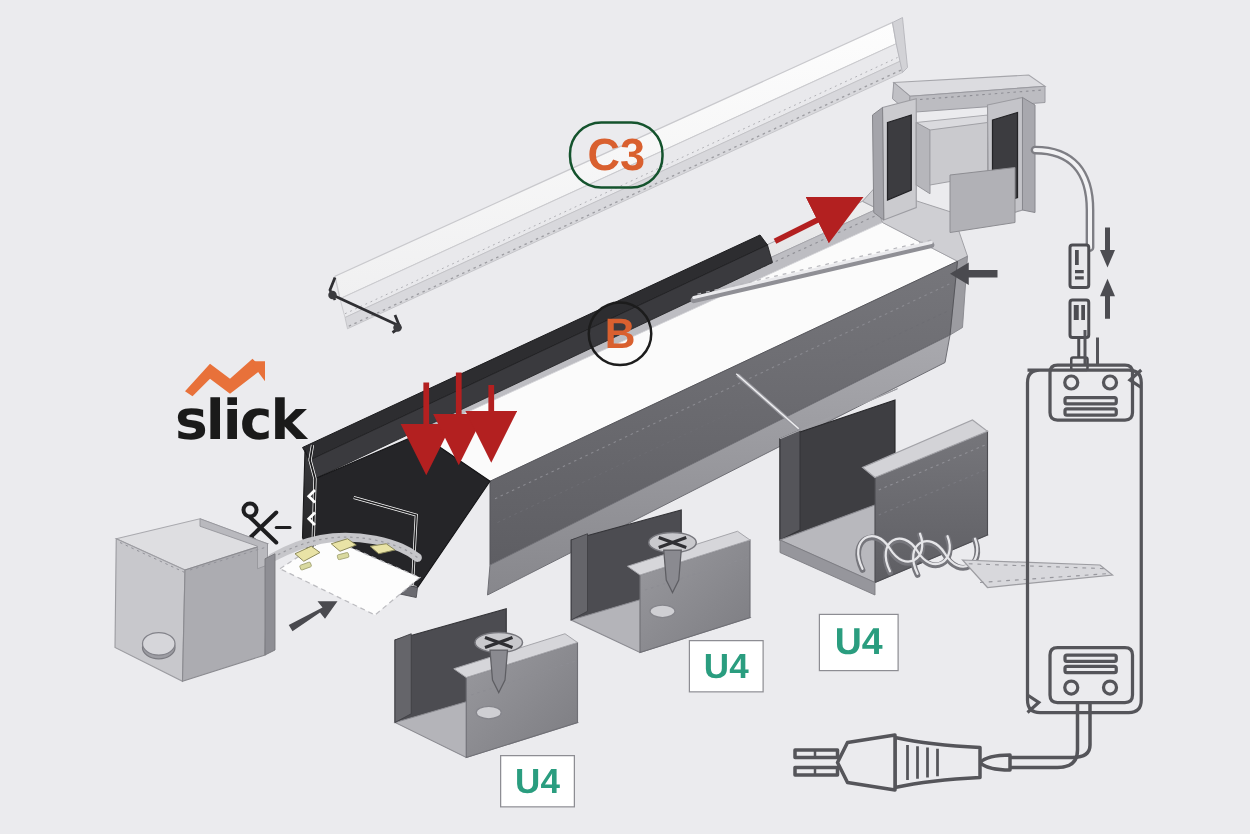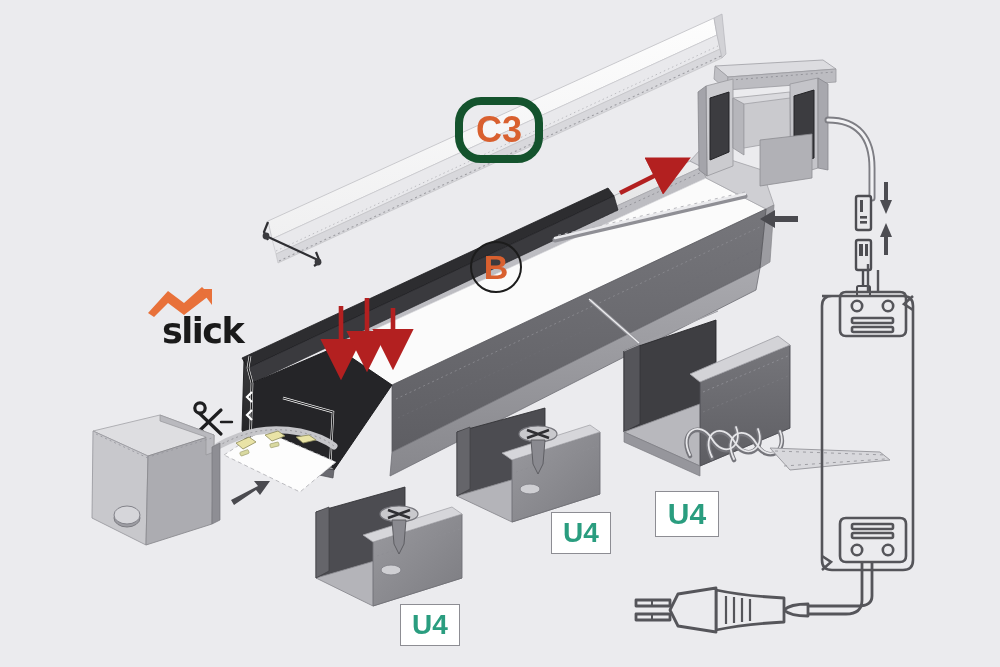--- a/index.html
+++ b/index.html
@@ -36,21 +36,21 @@
     line-height: 1;
     user-select: none;
   }
   .callout.round {
     border: 2px solid #1c1c1c;
     border-radius: 50%;
     background: transparent;
     color: #d9602f;
   }
   .callout.pill {
-    border: 8px solid #14532d;
+    border: 2px solid #14532d;
     border-radius: 26px;
     background: transparent;
     color: #d9602f;
   }
   .callout.boxed {
     border: 1.5px solid #8d8d93;
     background: #ffffff;
     color: #2a9d7f;
   }
 
@@ -58,23 +58,23 @@
   #brand {
     position: absolute;
     left: 140px;
     top: 285px;
     width: 110px;
     height: 75px;
     user-select: none;
   }
   #brand .wordmark {
     position: absolute;
-    left: 22px;
+    left: 0;
     top: 26px;
-    font-size: 35px;
+    font-size: 44px;
     font-weight: bold;
     letter-spacing: -1.5px;
     color: #1a1a1a;
     font-family: "DejaVu Sans", sans-serif;
   }
 </style>
 </head>
 <body style="background: rgb(235, 235, 238);">
 
 <div id="stage">

